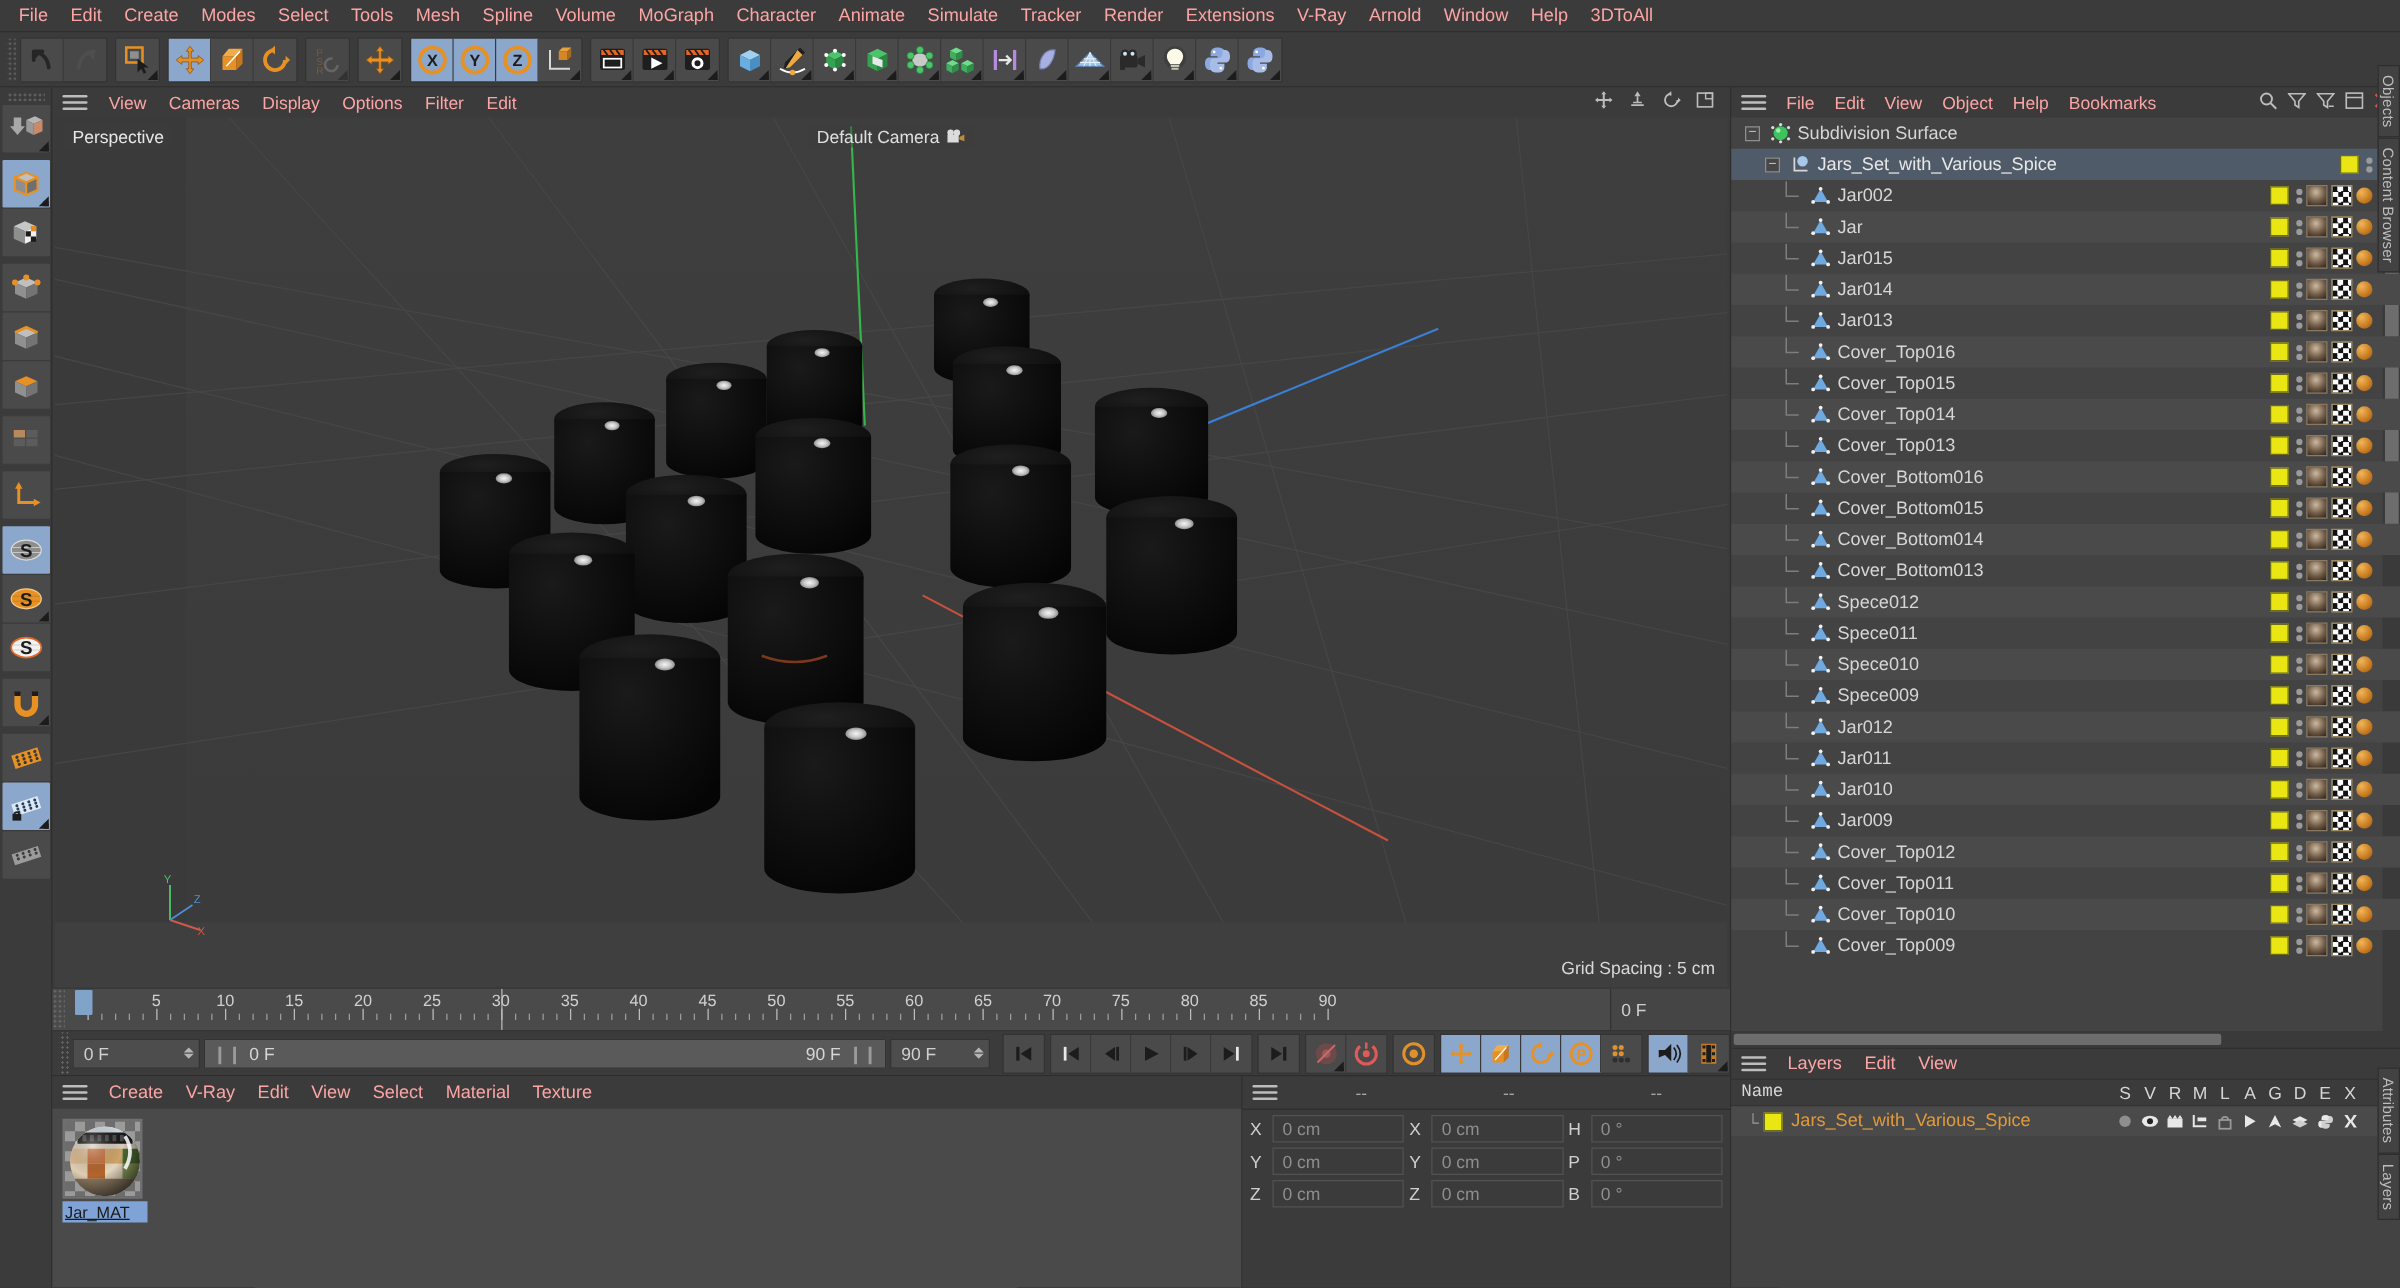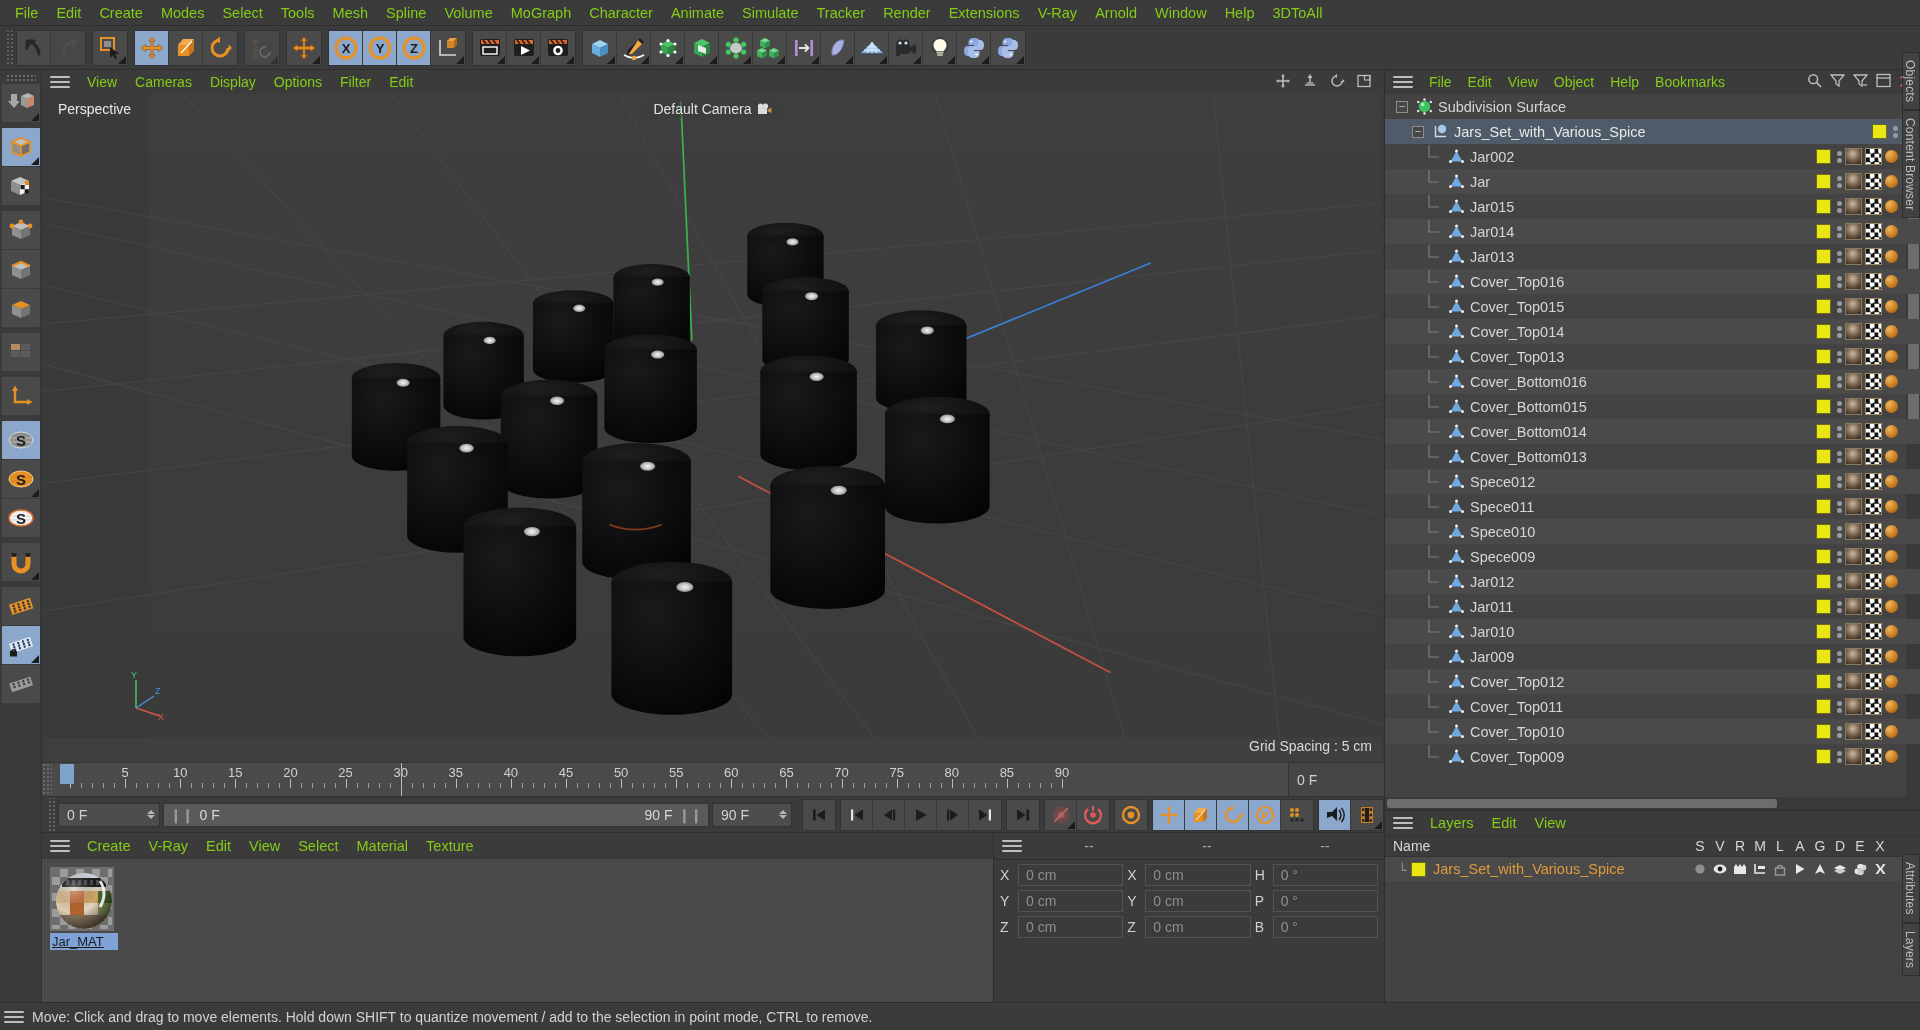--- a/index.html
+++ b/index.html
@@ -26,21 +26,21 @@
   .tb-spacer{flex:1;}
   .tb-btns{display:flex;height:30px;}
   .tb-btn{width:46px;height:30px;display:flex;align-items:center;justify-content:center;color:#e0e0e0;font-size:14px;}
   .tb-btn svg{display:block;}
 
   
   .menubar{
     height:26px; background:#3b3b3b; display:flex; align-items:center;
     flex:0 0 26px; padding-left:6px; border-bottom:1px solid #2e2e2e;
   }
-  .menu-item{ padding:3px 9px; font-size:14.5px; color:#84cc16; cursor:default; white-space:nowrap;}
+  .menu-item{ padding:3px 9px; font-size:14.5px; color:#fca5a5; cursor:default; white-space:nowrap;}
   .menubar-right{margin-left:auto;display:flex;align-items:center;gap:6px;padding-right:6px;}
   .mb-label{font-size:14px;color:#cfcfcf;}
   .mb-select{
     background:#555b5f;border:1px solid #2a2a2a;color:#e6e6e6;font-size:14px;
     padding:2px 18px 2px 7px; min-width:160px; position:relative; height:20px; line-height:15px;
   }
   .mb-select:after{content:"";position:absolute;right:6px;top:8px;border:4px solid transparent;border-top-color:#d8d8d8;}
   .mb-select.wide{min-width:165px;}
 
   
@@ -177,21 +177,21 @@
     background:radial-gradient(circle at 32% 30%, #f0b659, #c77a20 60%, #8a5112);}
   .om-scroll{position:absolute;right:0;top:0;bottom:0;width:14px;background:#3a3a3a;}
   .om-thumb{position:absolute;right:1px;top:2px;width:11px;height:330px;background:#6d6d6d;border-radius:2px;}
   .om-hbar{height:13px;background:#3a3a3a;flex:0 0 13px;position:relative;}
   .om-hthumb{position:absolute;left:2px;top:2px;height:9px;width:390px;background:#6d6d6d;border-radius:2px;}
 
   .layers{flex:0 0 192px;display:flex;flex-direction:column;border-top:1px solid #2e2e2e;}
   .ly-menu{height:24px;display:flex;align-items:center;padding-left:4px;}
   .ly-head{height:22px;background:#3b3b3b;display:flex;align-items:center;font-size:14px;color:#d6d6d6;
     border-top:1px solid #333;border-bottom:1px solid #333;}
-  .ly-name{padding-left:8px;flex:1;}
+  .ly-name{padding-left:8px;flex:1;font-family:Liberation Mono, monospace;}
   .ly-cols{display:flex;padding-right:30px;}
   .ly-col{width:20px;text-align:center;}
   .ly-body{flex:1;background:#434343;}
   .ly-row{height:24px;display:flex;align-items:center;background:#4a4a4a;}
   .ly-row .tick{width:26px;color:#9a9a9a;font-size:13px;text-align:right;padding-right:4px;}
   .ly-sw{width:15px;height:15px;background:#e9e614;border:1px solid #6b6b20;margin-right:7px;}
   .ly-label{color:#e09a3c;font-size:14.5px;flex:1;}
   .ly-icons{display:flex;padding-right:30px;}
   .ly-ic{width:20px;display:flex;align-items:center;justify-content:center;}
 
@@ -2176,21 +2176,13 @@
     </div>
 
     <div class="edgetabs">
       <div class="etab">Objects</div>
       <div class="etab">Content Browser</div>
       <div class="etab" style="margin-top:636px;">Attributes</div>
       <div class="etab">Layers</div>
     </div>
   </div>
 
-  <div class="statusbar">
-    <div class="hamb">
-        <i></i>
-        <i></i>
-        <i></i>
-      </div>
-    <div class="sb-text">Move: Click and drag to move elements. Hold down SHIFT to quantize movement / add to the selection in point mode, CTRL to remove.</div>
-  </div>
 </div>
 
 </body></html>

